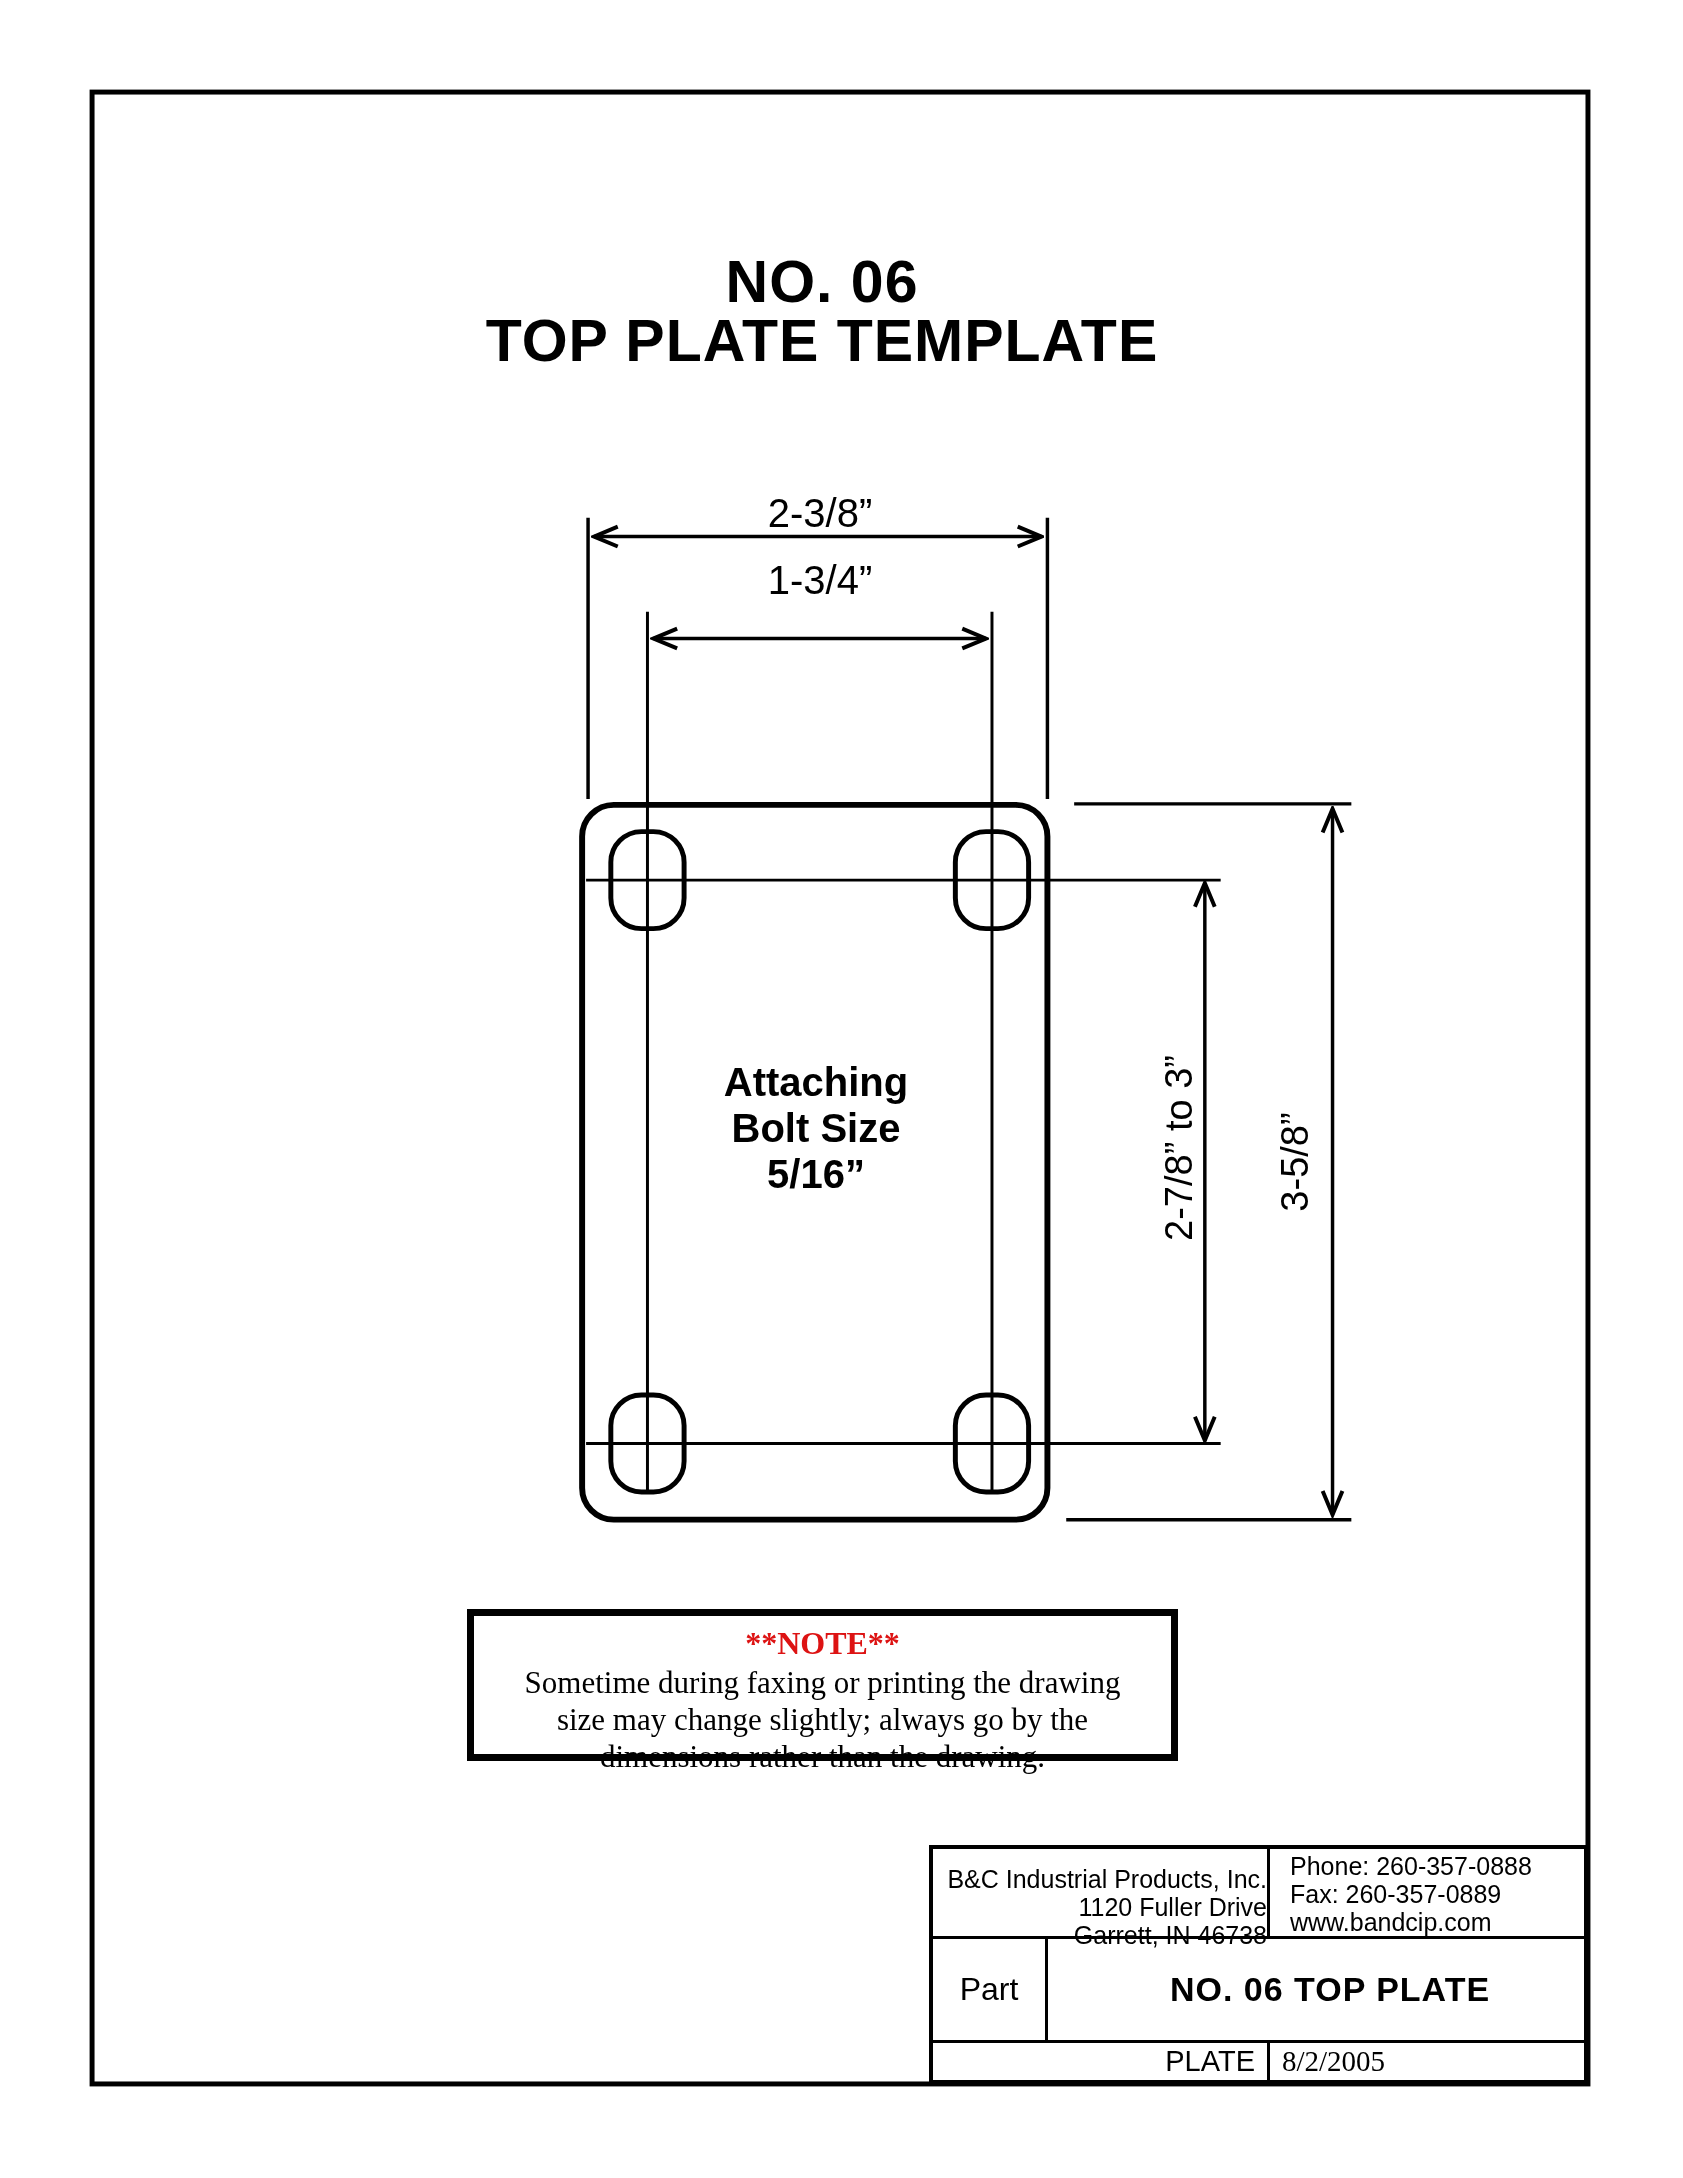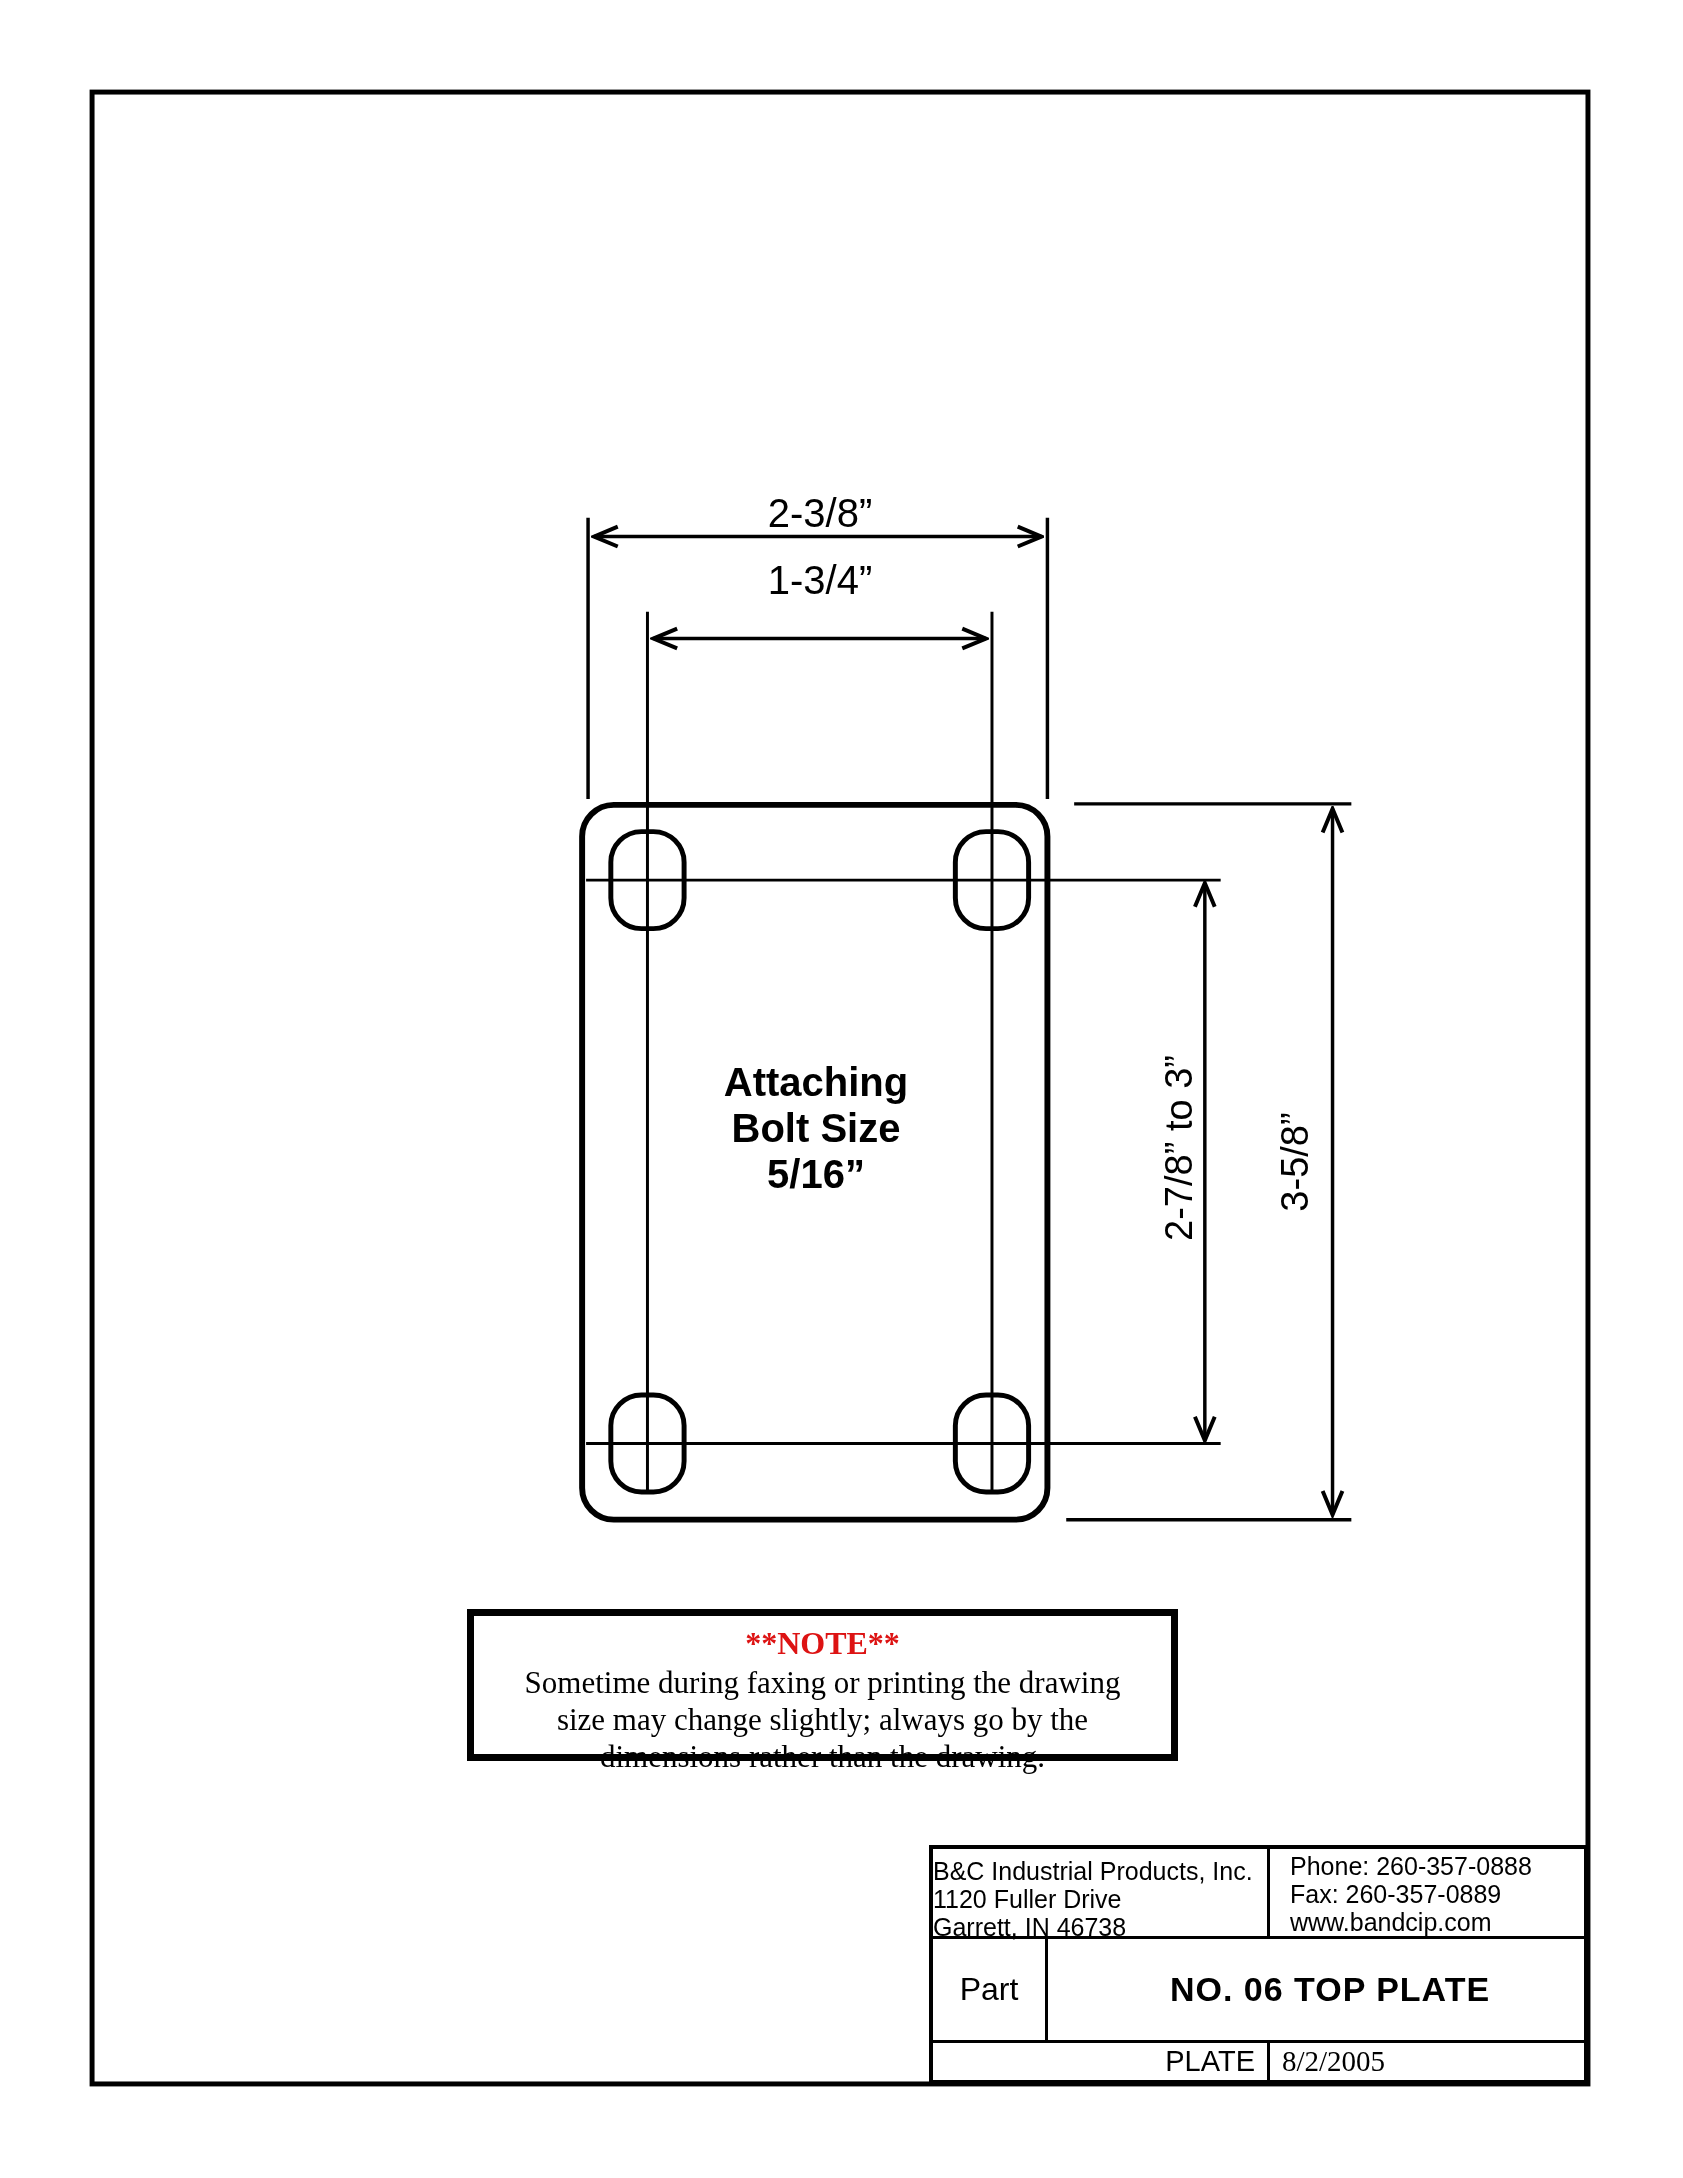--- a/index.html
+++ b/index.html
@@ -25,22 +25,22 @@
   .note-body{margin-top:2px;font-size:31px;line-height:37px;}
 
   
   .title-block{left:929px;top:1845px;width:659px;height:239px;border:4px solid #000;
                box-sizing:border-box;display:flex;flex-direction:column;}
   .tb-row{display:flex;box-sizing:border-box;}
   .tb-rowA{height:90px;border-bottom:3px solid #000;}
   .tb-rowB{height:104px;border-bottom:3px solid #000;}
   .tb-rowC{flex:1;}
   .tb-cell{box-sizing:border-box;}
-  .tb-company{width:337px;border-right:3px solid #000;text-align:left;
-              font-size:25px;line-height:28px;padding-top:8px;}
+  .tb-company{width:337px;border-right:3px solid #000;text-align:right;
+              font-size:25px;line-height:28px;padding-top:16px;}
   .tb-contact{flex:1;font-size:25px;line-height:28px;padding:3px 0 0 20px;}
   .tb-part{width:115px;border-right:3px solid #000;display:flex;align-items:center;
            justify-content:center;font-size:32px;text-align:center;}
   .tb-partvalue{flex:1;display:flex;align-items:center;justify-content:center;
                 font-size:34px;font-weight:bold;letter-spacing:1px;padding-left:28px;}
   .tb-datelabel{width:337px;border-right:3px solid #000;text-align:right;
                 font-size:29px;line-height:33px;padding:2px 12px 0 0;}
   .tb-datevalue{flex:1;font-family:"Liberation Serif",serif;font-size:29px;
                 line-height:33px;padding:2px 0 0 12px;}
 </style>
@@ -76,20 +76,24 @@
     <line x1="592" y1="889" x2="1233" y2="889" stroke="#000" stroke-width="3"></line>
     <line x1="592" y1="1458" x2="1233" y2="1458" stroke="#000" stroke-width="3"></line>
 
     <line x1="1217" y1="892" x2="1217" y2="1455" stroke="#000" stroke-width="3.5" marker-start="url(#arr)" marker-end="url(#arr)"></line>
 
     <line x1="1085" y1="812" x2="1365" y2="812" stroke="#000" stroke-width="3.5"></line>
     <line x1="1077" y1="1535" x2="1365" y2="1535" stroke="#000" stroke-width="3.5"></line>
     <line x1="1346" y1="817" x2="1346" y2="1530" stroke="#000" stroke-width="3.5" marker-start="url(#arr)" marker-end="url(#arr)"></line>
   </svg>
 
+  <div class="abs doc-title">
+    <div>NO. 06</div>
+    <div>TOP PLATE TEMPLATE</div>
+  </div>
 
   <div class="abs dim-label" style="left:820px;top:492px;">2-3/8”</div>
   <div class="abs dim-label" style="left:820px;top:559px;">1-3/4”</div>
   <div class="abs dim-label rot" style="left:1179px;top:1148px;">2-7/8” to 3”</div>
   <div class="abs dim-label rot" style="left:1295px;top:1162px;">3-5/8”</div>
 
   <div class="abs plate-label">
     <div>Attaching</div>
     <div>Bolt Size</div>
     <div>5/16”</div>

